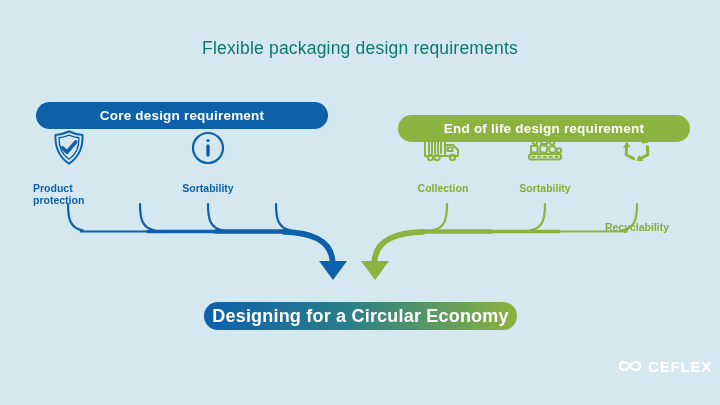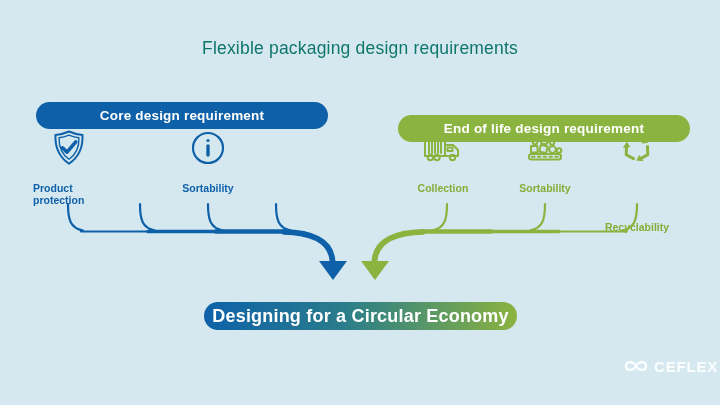--- a/index.html
+++ b/index.html
@@ -17,21 +17,21 @@
         font-size:18px;background:linear-gradient(90deg,#0e61a9 0%,#2a7d8a 45%,#8bb33f 100%);}
 
   .item{position:absolute;top:128px;display:flex;flex-direction:column;align-items:center;}
   .item svg{display:block;}
   .lbl{margin-top:14px;font-size:10.5px;font-weight:700;text-align:left;line-height:1.18;}
   .lbl.b{color:#0e61a9;}
   .lbl.g{color:#85ad38;}
 
   .connectors{position:absolute;left:0;top:0;width:720px;height:405px;pointer-events:none;}
 
-  .logo{position:absolute;right:2px;top:356px;display:flex;align-items:center;gap:3px;
+  .logo{position:absolute;right:8px;top:356px;display:flex;align-items:center;gap:3px;
         color:#ffffff;opacity:.95;}
   .logo .word{font-size:15px;font-weight:700;letter-spacing:.8px;}
 </style>
 </head>
 <body>
 
 <div class="stage">
 
   <div class="title">Flexible packaging design requirements</div>
 

